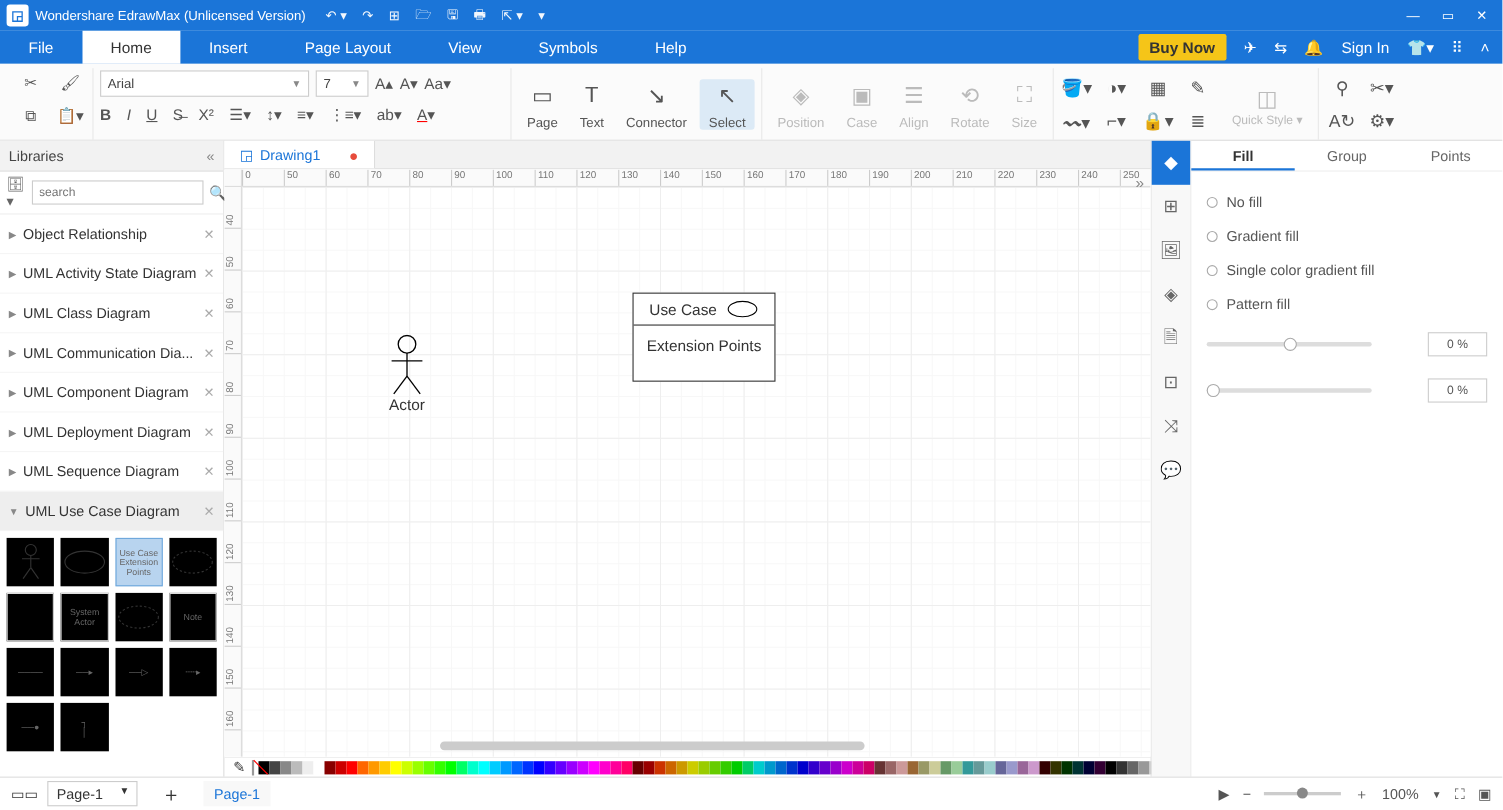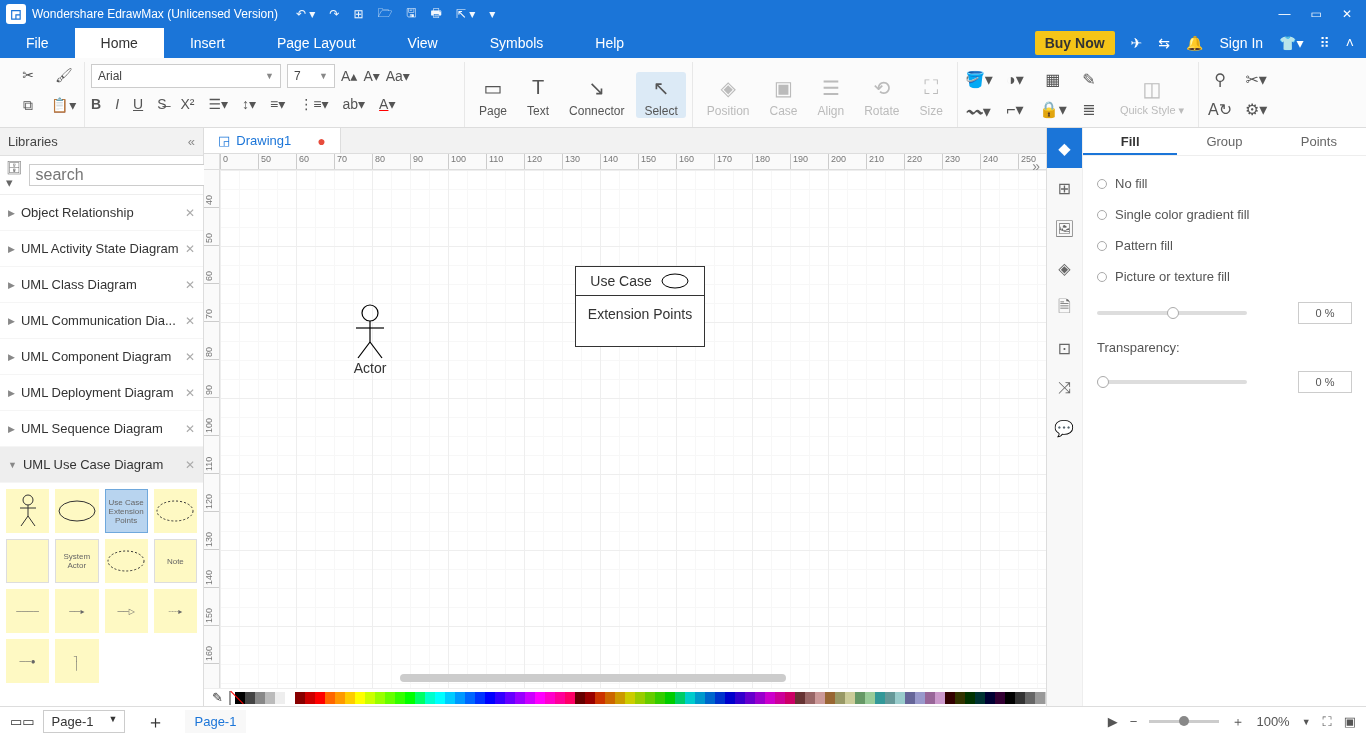--- a/index.html
+++ b/index.html
@@ -39,30 +39,30 @@
 .smallgrid .ribtn { font-size:16px; }
 
 
 .main { flex:1; display:flex; min-height:0; }
 
 
 .libpanel { width:204px; border-right:1px solid #ddd; display:flex; flex-direction:column; background:#fff;}
 .libhead { height:28px; background:#f2f2f2; display:flex; align-items:center; padding:0 8px; font-size:13px; color:#444; border-bottom:1px solid #e0e0e0;}
 .libhead .collapse { margin-left:auto; color:#888; cursor:pointer;}
 .libsearch { display:flex; align-items:center; padding:4px 6px; gap:6px; border-bottom:1px solid #eee;}
-.libsearch input { flex:1; height:22px; border:1px solid #ccc; padding:0 6px; font-size:16px; }
+.libsearch input { flex:1; height:22px; border:1px solid #ccc; padding:0 6px; font-size:11px; }
 .libsearch .sicon { cursor:pointer; color:#666;}
 .libsearch .updn { display:flex; flex-direction:column; font-size:8px; color:#888; cursor:pointer; line-height:8px;}
 .liblist { overflow:auto; }
 .libitem { display:flex; align-items:center; height:36px; padding:0 8px; font-size:13px; color:#333; border-bottom:1px solid #f5f5f5; cursor:pointer;}
 .libitem .tri { font-size:9px; color:#888; margin-right:6px; }
 .libitem .x { margin-left:auto; color:#aaa; font-size:12px;}
 .libitem.active { background:#eee; font-weight:500;}
 .shapes { padding:6px; display:grid; grid-template-columns: repeat(4, 1fr); gap:6px;}
-.shape { height:44px; border:1px solid #ddd; display:flex; align-items:center; justify-content:center; font-size:8px; color:#666; background:#fef9c3; cursor:pointer; text-align:center;}
+.shape { height:44px; border:1px solid #ddd; display:flex; align-items:center; justify-content:center; font-size:8px; color:#666; background:#000000; cursor:pointer; text-align:center;}
 .shape.sel { background:#b8d4ef; border-color:#6fa8dc;}
 .shape.noborder { border:none; }
 
 
 .canvaswrap { flex:1; display:flex; flex-direction:column; min-width:0;}
 .doctabs { height:26px; background:#f2f2f2; display:flex; align-items:stretch; border-bottom:1px solid #ddd;}
 .doctab { display:flex; align-items:center; gap:6px; padding:0 14px; background:#fff; border-right:1px solid #ddd; font-size:13px; color:#1b75d8; cursor:pointer;}
 .doctab .dot { color:#e74c3c; margin-left:20px; font-size:14px;}
 .canvas { flex:1; position:relative; overflow:hidden; background:#fff;}
 .hruler { position:absolute; top:0; left:16px; right:0; height:16px; background:#fafafa; border-bottom:1px solid #ddd; display:flex; font-size:9px; color:#777; overflow:hidden;}
@@ -548,39 +548,38 @@
         <div class="pt">Group</div>
         <div class="pt">Points</div>
       </div>
       <div class="propbody">
         <div class="radio">
             <div class="r"></div>
             <span>No fill</span>
           </div>
         <div class="radio">
             <div class="r"></div>
+            <span>Gradient fill</span>
+          </div>
+        <div class="radio">
+            <div class="r"></div>
             <span>Single color gradient fill</span>
           </div>
         <div class="radio">
             <div class="r"></div>
             <span>Pattern fill</span>
-          </div>
-        <div class="radio">
-            <div class="r"></div>
-            <span>Picture or texture fill</span>
           </div>
         <div class="proprow">
           <div class="slider">
               <div class="thumb" style="left:70px;"></div>
             </div>
           <div class="numbox">
               <span>0 %</span>
             </div>
         </div>
-        <div style="padding:6px 0;">Transparency:</div>
         <div class="proprow">
           <div class="slider">
               <div class="thumb" style="left:0;"></div>
             </div>
           <div class="numbox">
               <span>0 %</span>
             </div>
         </div>
       </div>
     </div>

